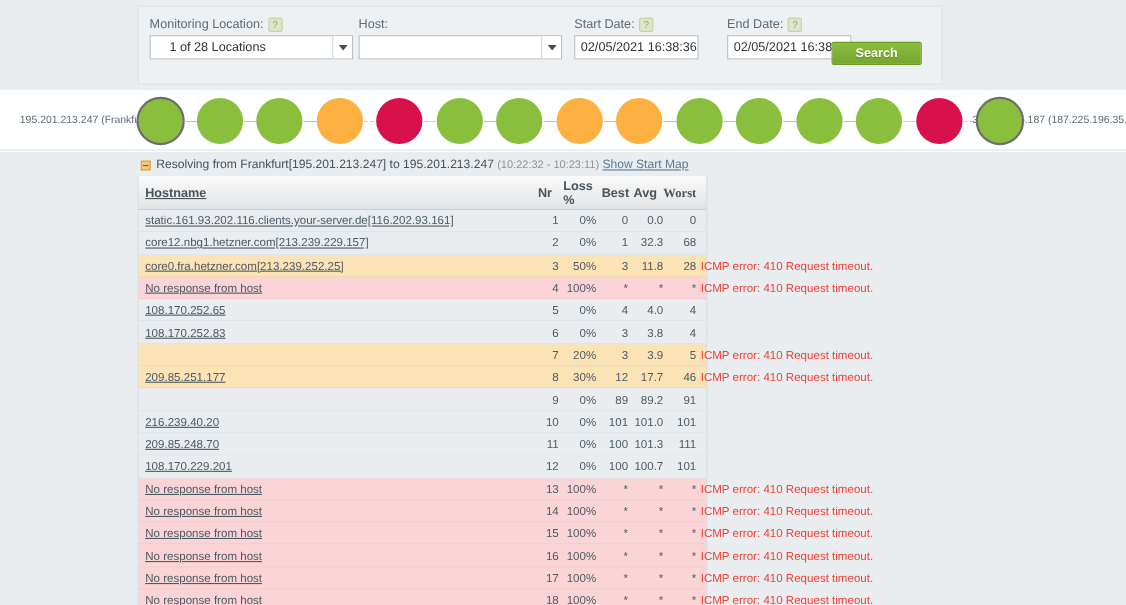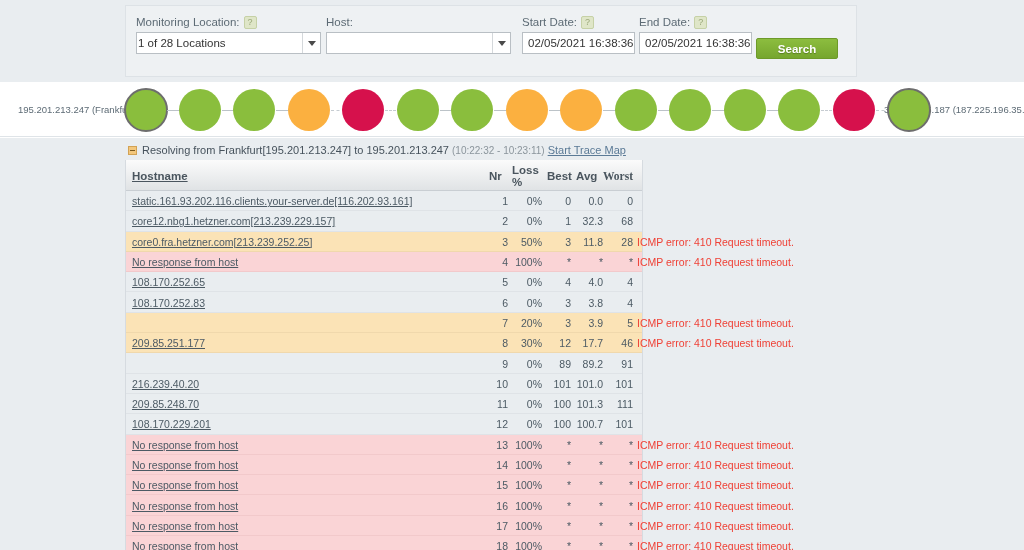--- a/index.html
+++ b/index.html
@@ -41,21 +41,21 @@
     left: 0; top: -2px; width: 100%;
     text-align: center; font-size: 9px; color: #9aa87a;
     line-height: 14px;
   }
   .select-box {
     position: relative;
     height: 22px; background: #fff;
     border: 1px solid #b9bfc4;
     font-size: 11.5px; color: #333;
     display: flex; align-items: center;
-    padding-left: 1px;
+    padding-left: 17px;
   }
   .select-arrow {
     position: absolute; right: 0; top: 0;
     width: 18px; height: 20px;
     background: #fff; border-left: 1px solid #d4d8db;
     display: flex; align-items: center; justify-content: center;
   }
   .select-arrow i {
     display: block; width: 0; height: 0;
     border-left: 4px solid transparent;
@@ -230,21 +230,21 @@
     <div class="field-group" style="left:396px; width:113px;">
       <div class="field-label">
         <span>Start Date:</span>
         <span class="help-icon"></span>
       </div>
       <div class="text-box" style="width:113px;">
         <span>02/05/2021 16:38:36</span>
       </div>
     </div>
 
-    <div class="field-group" style="left:513px; width:113px;text-align:right;">
+    <div class="field-group" style="left:535px; width:113px;text-align:right;">
       <div class="field-label">
         <span>End Date:</span>
         <span class="help-icon"></span>
       </div>
       <div class="text-box" style="width:113px;">
         <span>02/05/2021 16:38:36</span>
       </div>
     </div>
 
     <div id="search-button">Search</div>
@@ -285,21 +285,21 @@
     <div class="node-line dashed" style="left: 875.5px; width: 14.5px;"></div>
     <div class="node endpoint" style="left: 887px; background: rgb(138, 190, 61);"></div>
   </div>
 
 <div id="main-zone"></div>
 
 <div id="resolve-line">
   <span class="collapse-icon"></span>
   <span>Resolving from Frankfurt[195.201.213.247] to 195.201.213.247</span>
   <span id="resolve-time">(10:22:32 - 10:23:11)</span>
-  <span id="show-trace-map">Start Trace Map</span>
+  <span id="show-trace-map">Show Start Map</span>
 </div>
 
 <div id="trace-table">
   <div class="thead">
     <div class="th c-host">Hostname</div>
     <div class="th c-nr">Nr</div>
     <div class="th c-loss">Loss %</div>
     <div class="th c-best">Best</div>
     <div class="th c-avg">Avg</div>
     <div class="th c-worst">Worst</div>

